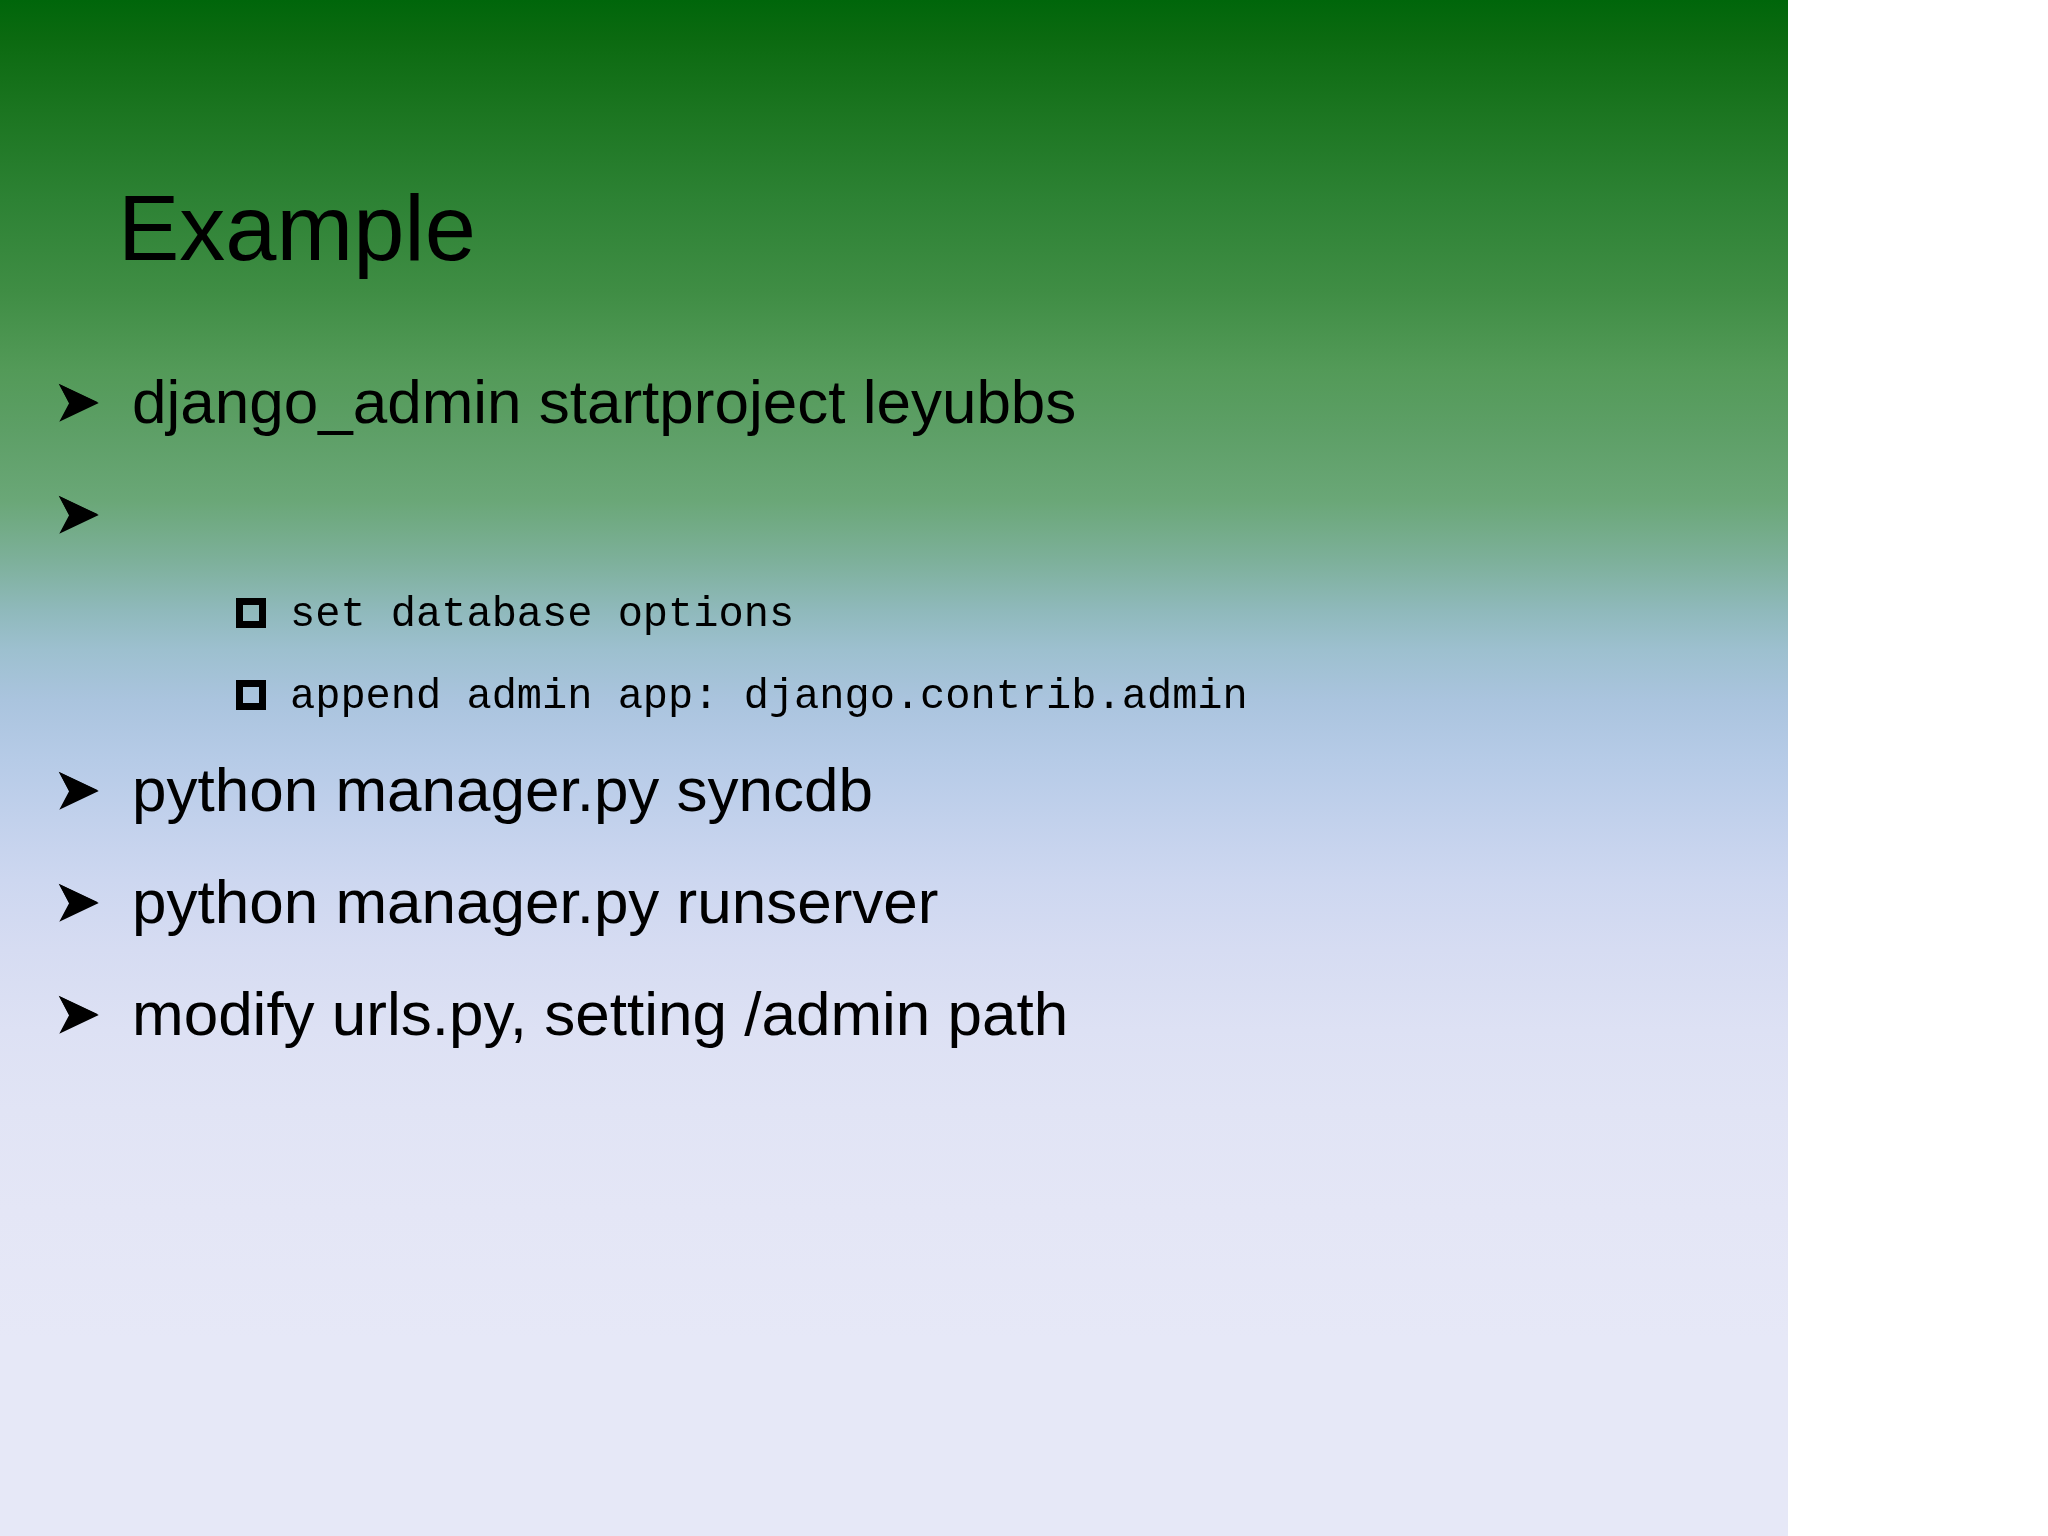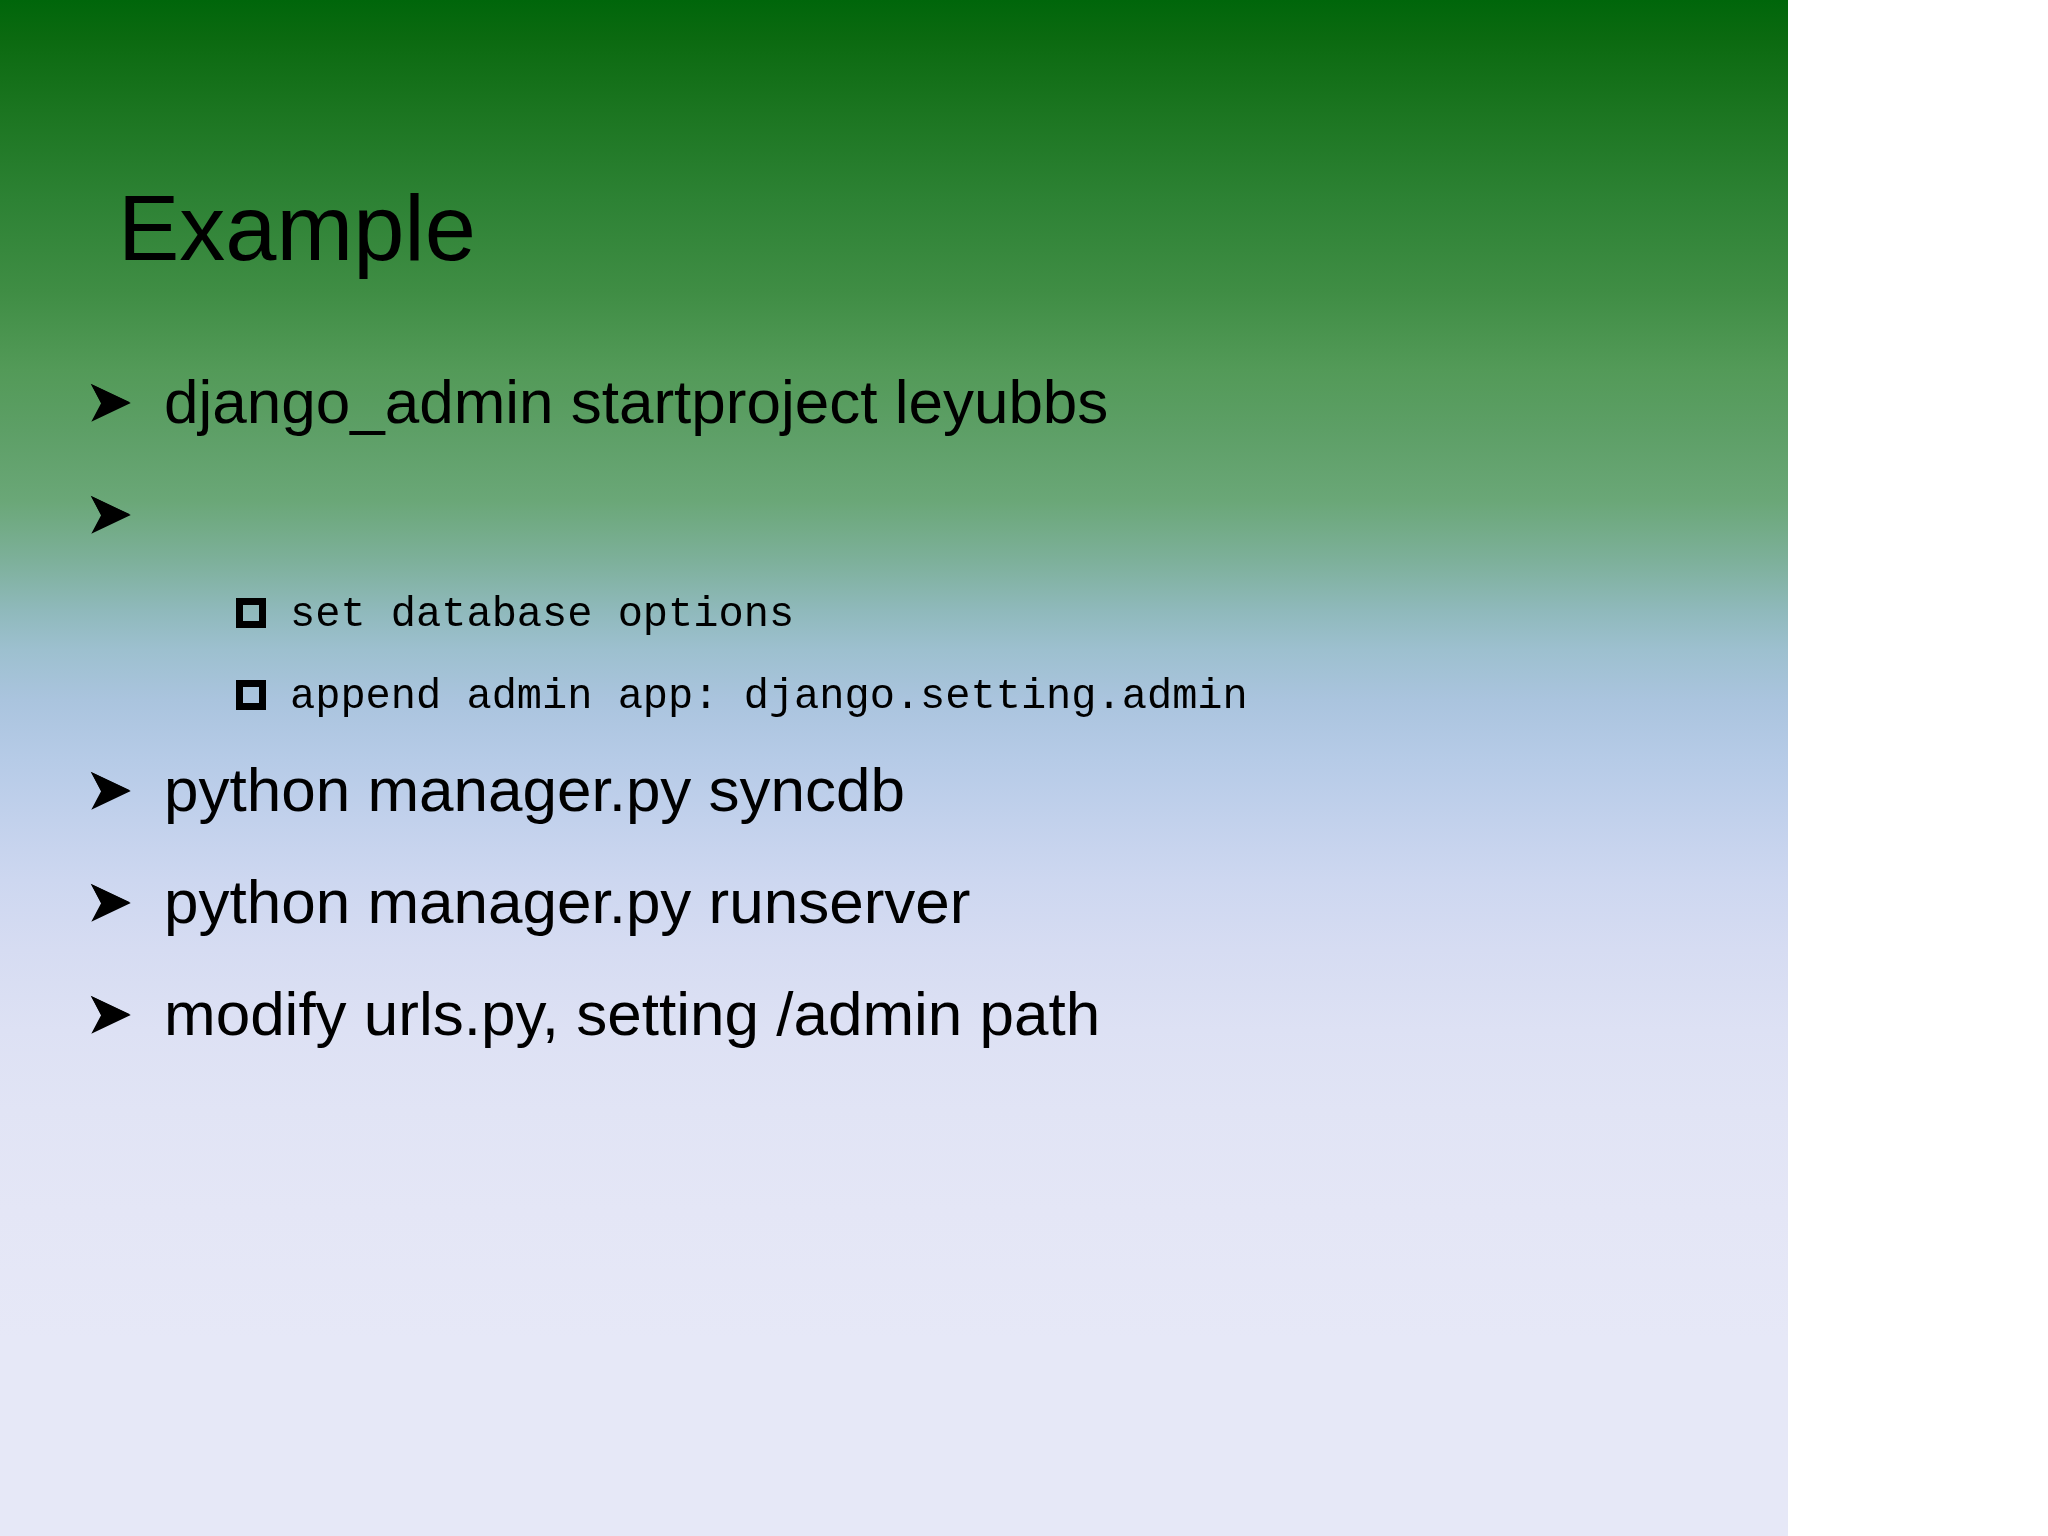--- a/index.html
+++ b/index.html
@@ -61,21 +61,21 @@
     width: 1900px;
   }
 
   .bullet-row {
     display: flex;
     align-items: flex-start;
     color: #000000;
   }
 
   .bullet-row.level-1 {
-    padding-left: 88px;
+    padding-left: 56px;
     min-height: 112px;
   }
 
   .bullet-row.level-2 {
     padding-left: 236px;
     min-height: 82px;
   }
 
   .bullet-marker {
     flex: 0 0 auto;
@@ -158,21 +158,21 @@
       <span class="bullet-marker">
         <span class="square-glyph"></span>
       </span>
       <span class="bullet-text">set database options</span>
     </div>
 
     <div class="bullet-row level-2">
       <span class="bullet-marker">
         <span class="square-glyph"></span>
       </span>
-      <span class="bullet-text">append admin app: django.setting.admin</span>
+      <span class="bullet-text">append admin app: django.contrib.admin</span>
     </div>
 
     <div class="bullet-row level-1">
       <span class="bullet-marker">
         <svg class="arrow-glyph" viewBox="0 0 46 46" xmlns="http://www.w3.org/2000/svg">
           <path d="M5 6 L41 23 L5 40 L14 23 Z" fill="#000000" stroke="#000000" stroke-width="1.5" stroke-linejoin="miter"></path>
           <path d="M5 6 L41 23 L14 23 Z" fill="none" stroke="#000000" stroke-width="2"></path>
         </svg>
       </span>
       <span class="bullet-text">python manager.py syncdb</span>

